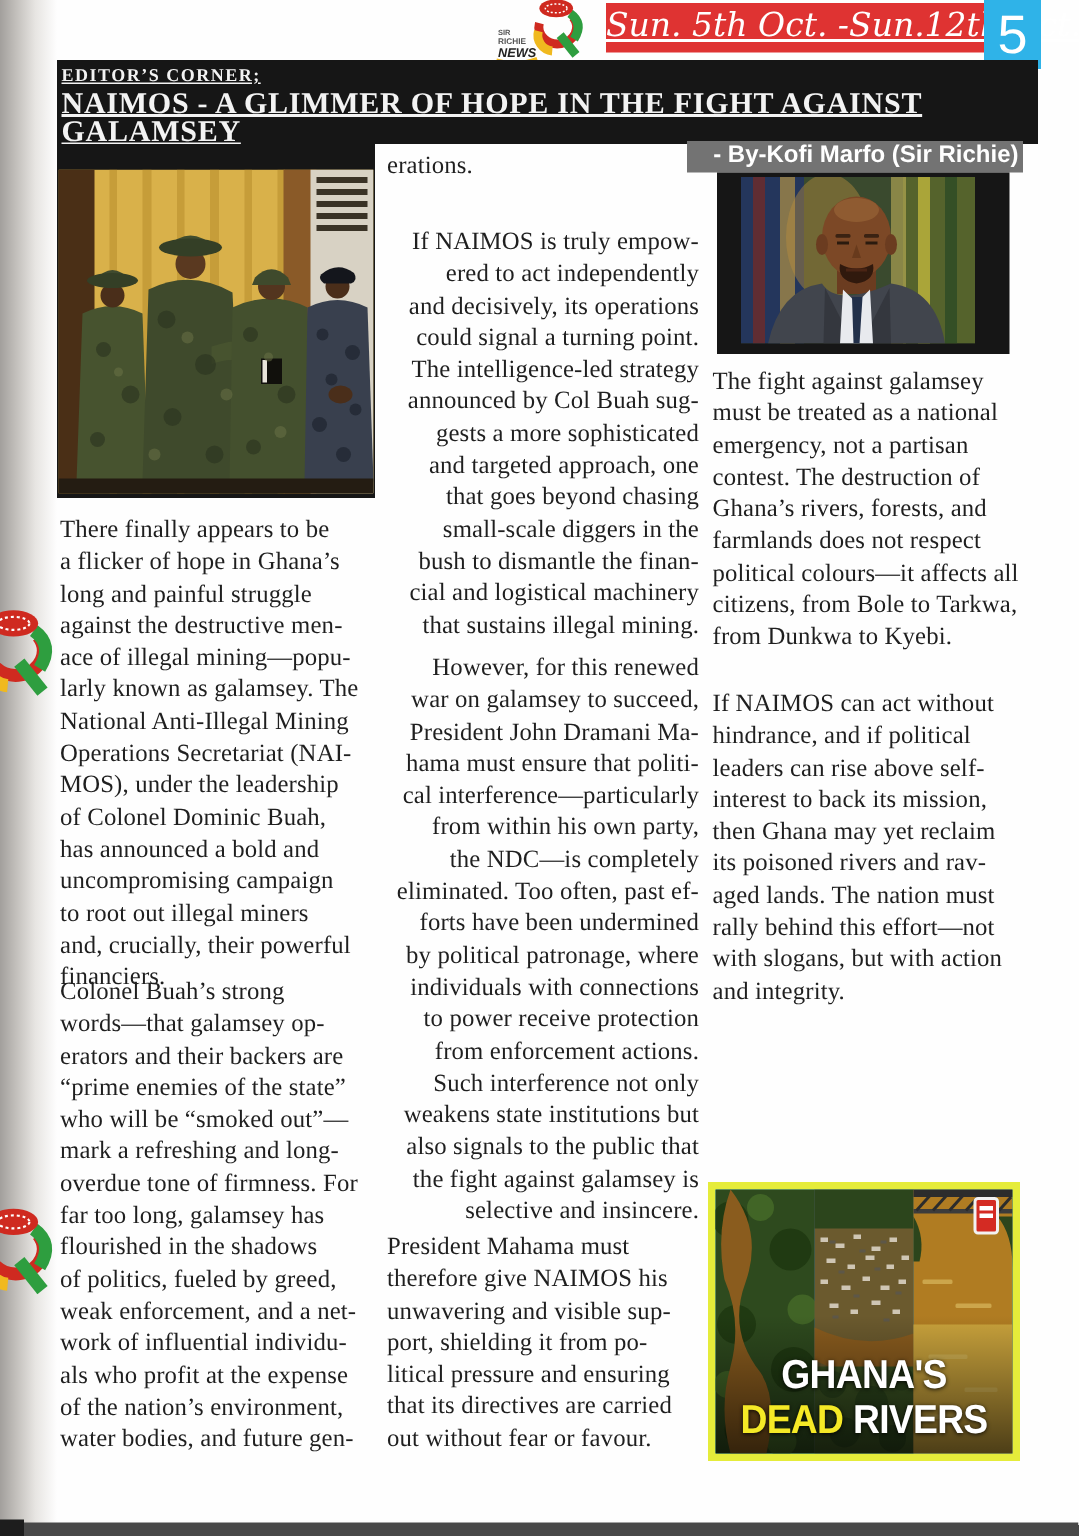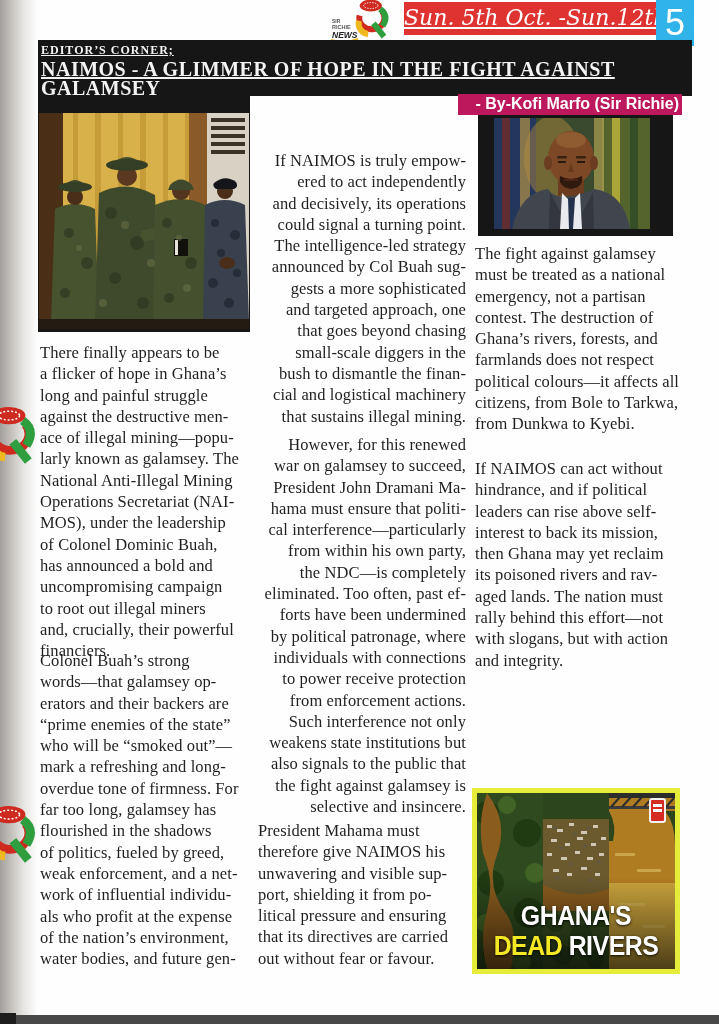--- a/index.html
+++ b/index.html
@@ -23,21 +23,21 @@
 
   
   .headline-banner{position:absolute;left:38px;top:40px;width:654px;height:56px;background:#161616;
     color:#f3f3f3;font-weight:bold;padding:1px 0 0 3px;box-sizing:border-box;}
   .kicker{font-size:12px;line-height:19px;letter-spacing:1px;text-decoration:underline;}
   .hl{font-size:20px;line-height:19px;letter-spacing:.5px;text-decoration:underline;}
 
   
   .photo-left-frame{position:absolute;left:38px;top:96px;width:212px;height:236px;background:#161616;}
   .soldiers-svg{position:absolute;left:39px;top:113px;width:210px;height:216px;}
-  .byline-strip{position:absolute;left:458px;top:94px;width:224px;height:21px;background:#be185d;
+  .byline-strip{position:absolute;left:458px;top:94px;width:224px;height:21px;background:#737373;
     color:#fff;font-family:"Liberation Sans",sans-serif;font-weight:bold;font-size:16px;line-height:20px;
     text-align:right;padding-right:3px;box-sizing:border-box;white-space:nowrap;}
   .portrait-frame{position:absolute;left:478px;top:115px;width:195px;height:121px;background:#161616;}
   .portrait-svg{position:absolute;left:494px;top:118px;width:156px;height:111px;}
 
   
   .para{position:absolute;width:208px;font-size:16.5px;line-height:21.3px;color:#1f1f1f;
     white-space:pre-line;letter-spacing:.1px;}
   .c1p1{left:40px;top:342px;}
   .c1p2{left:40px;top:650px;}
@@ -226,20 +226,21 @@
 mark a refreshing and long-
 overdue tone of firmness. For
 far too long, galamsey has
 flourished in the shadows
 of politics, fueled by greed,
 weak enforcement, and a net-
 work of influential individu-
 als who profit at the expense
 of the nation’s environment,
 water bodies, and future gen-</div>
+  <div class="para c2p1">erations.</div>
   <div class="para c2p2">If NAIMOS is truly empow-
 ered to act independently
 and decisively, its operations
 could signal a turning point.
 The intelligence-led strategy
 announced by Col Buah sug-
 gests a more sophisticated
 and targeted approach, one
 that goes beyond chasing
 small-scale diggers in the

